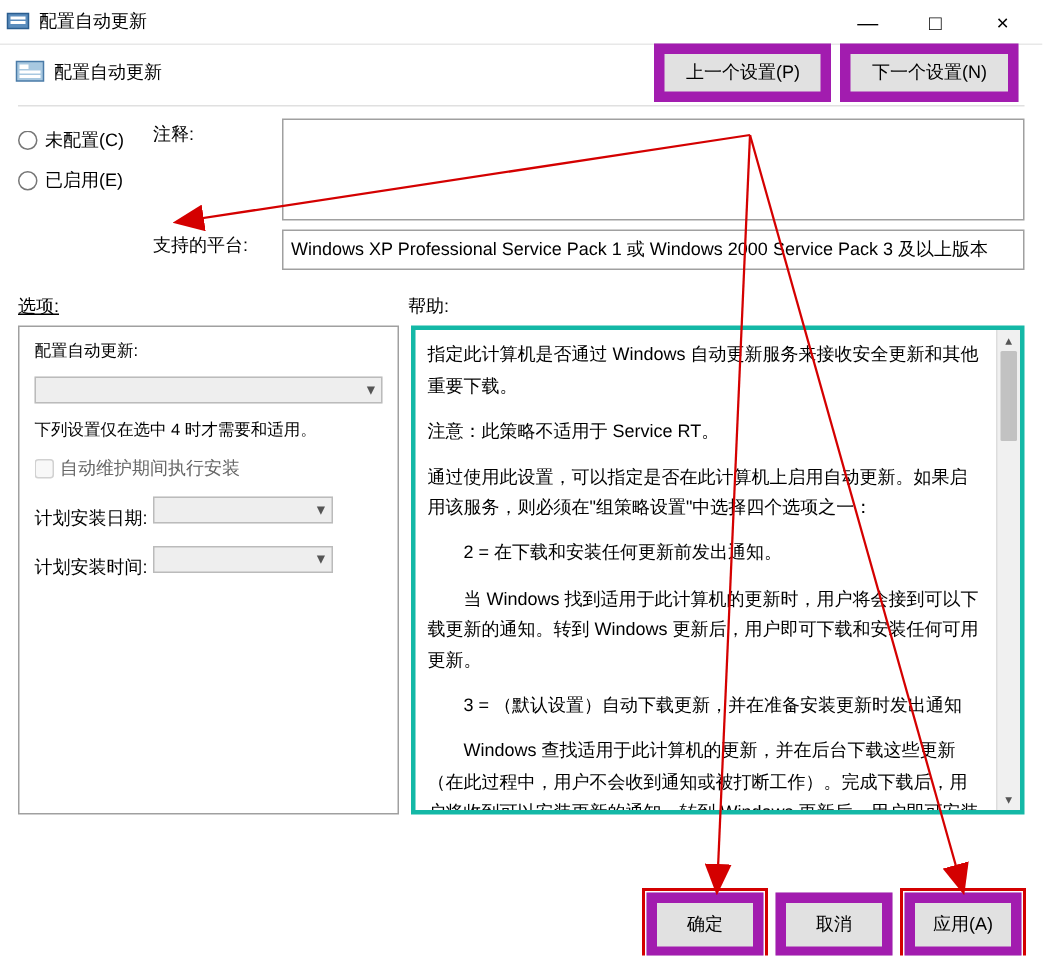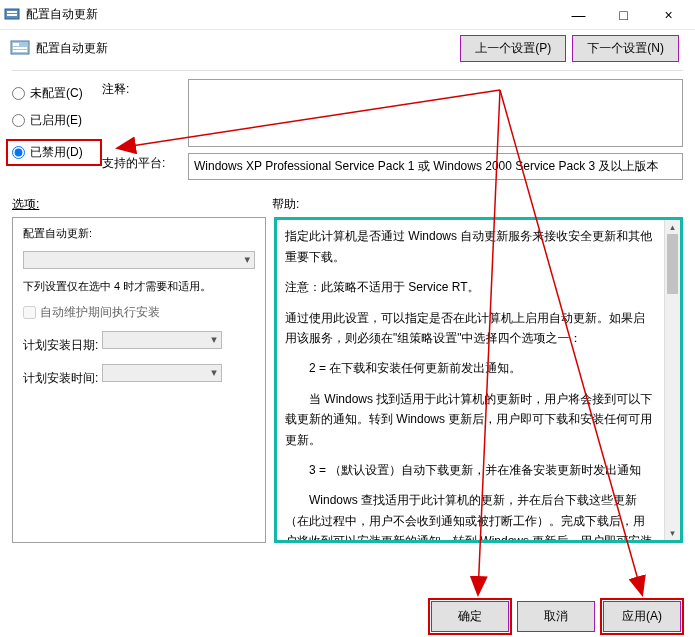--- a/index.html
+++ b/index.html
@@ -6,21 +6,21 @@
   body { font-family: "Microsoft YaHei", "Segoe UI", sans-serif; font-size: 12px; background: #fff; width: 695px; height: 637px; position: relative; overflow: hidden; }
   .titlebar { height: 30px; display: flex; align-items: center; padding: 0 4px; border-bottom: 1px solid #e8e8e8; }
   .titlebar .app-icon { width: 16px; height: 16px; margin-right: 6px; display: flex; align-items: center; justify-content: center; }
   .titlebar .title { flex: 1; font-size: 12px; }
   .titlebar .win-controls { display: flex; }
   .titlebar .win-btn { width: 45px; height: 28px; display: flex; align-items: center; justify-content: center; font-size: 14px; cursor: default; }
   .subheader { height: 36px; display: flex; align-items: center; padding: 6px 10px; }
   .subheader .sub-icon { width: 20px; height: 20px; margin-right: 6px; }
   .subheader .sub-title { flex: 1; font-size: 12px; }
   .nav-btns { display: flex; gap: 6px; margin-right: 6px; }
-  .winbtn { border: 1px solid #a21caf; background: #e1e1e1; padding: 4px 14px; font-size: 12px; cursor: default; font-family: inherit; }
+  .winbtn { border: 7px solid #a21caf; background: #e1e1e1; padding: 4px 14px; font-size: 12px; cursor: default; font-family: inherit; }
   .top-form { display: flex; flex-direction: column; padding: 0 12px 0 12px; }
   .radio-row { display: flex; align-items: flex-start; }
   .radio-col { display: flex; flex-direction: column; gap: 10px; padding-top: 6px; width: 90px; }
   .radio-item { display: flex; align-items: center; gap: 5px; font-size: 12px; cursor: default; }
   .radio-highlight { border: 2px solid #d40000; padding: 3px 4px; margin-left: -6px; }
   .note-col { flex: 1; display: flex; flex-direction: column; gap: 6px; }
   .note-row { display: flex; align-items: flex-start; gap: 16px; }
   .note-label { width: 70px; padding-top: 2px; }
   .note-box { flex: 1; border: 1px solid #a0a0a0; min-height: 68px; padding: 2px 4px; font-size: 12px; background: #fff; }
   .platform-box { flex: 1; border: 1px solid #a0a0a0; padding: 4px 5px; font-size: 12px; line-height: 1.45; background: #fff; }
@@ -90,26 +90,20 @@
   <div class="radio-row">
     <div class="radio-col">
       <label class="radio-item">
         <input type="radio" name="cfg" style="">
         <span>未配置(C)</span>
       </label>
       <label class="radio-item">
         <input type="radio" name="cfg" style="">
         <span>已启用(E)</span>
       </label>
-      <span class="radio-highlight">
-        <label class="radio-item">
-          <input type="radio" name="cfg" checked="" style="">
-          <span>已禁用(D)</span>
-        </label>
-      </span>
     </div>
     <div class="note-col">
       <div class="note-row">
         <div class="note-label">注释:</div>
         <div class="note-box"></div>
       </div>
       <div class="note-row">
         <div class="note-label">支持的平台:</div>
         <div class="platform-box">Windows XP Professional Service Pack 1 或 Windows 2000 Service Pack 3 及以上版本</div>
       </div>

